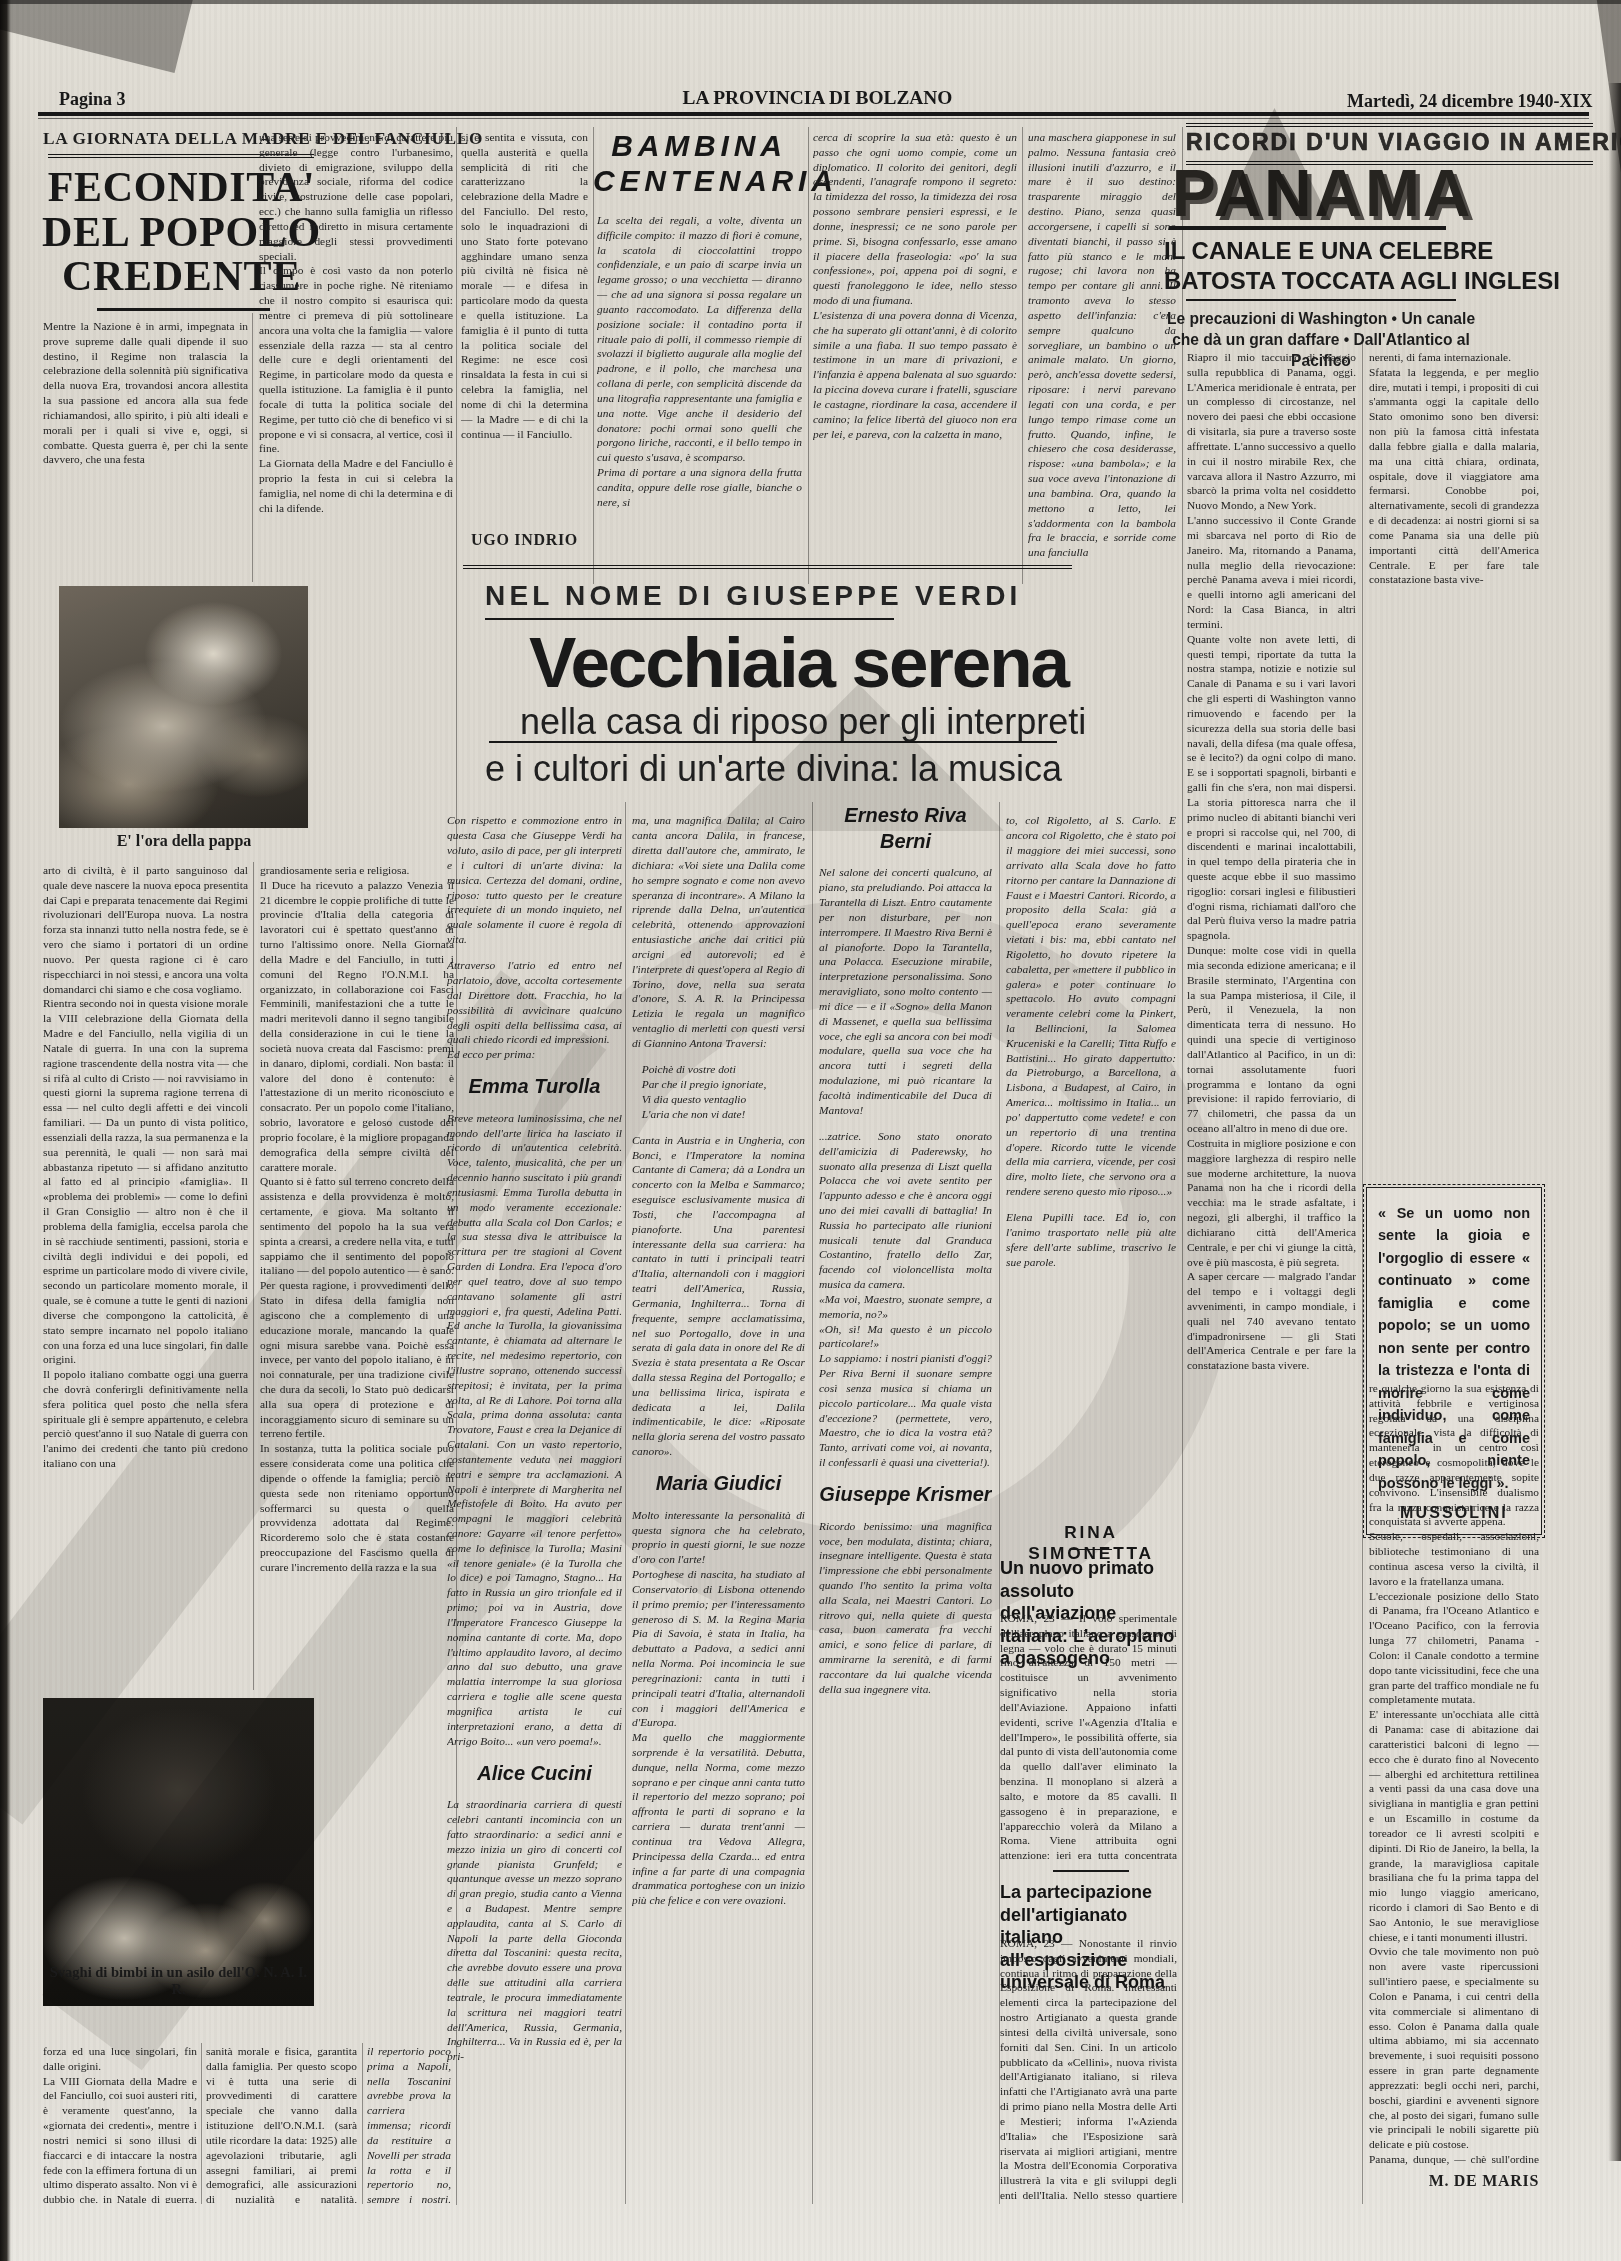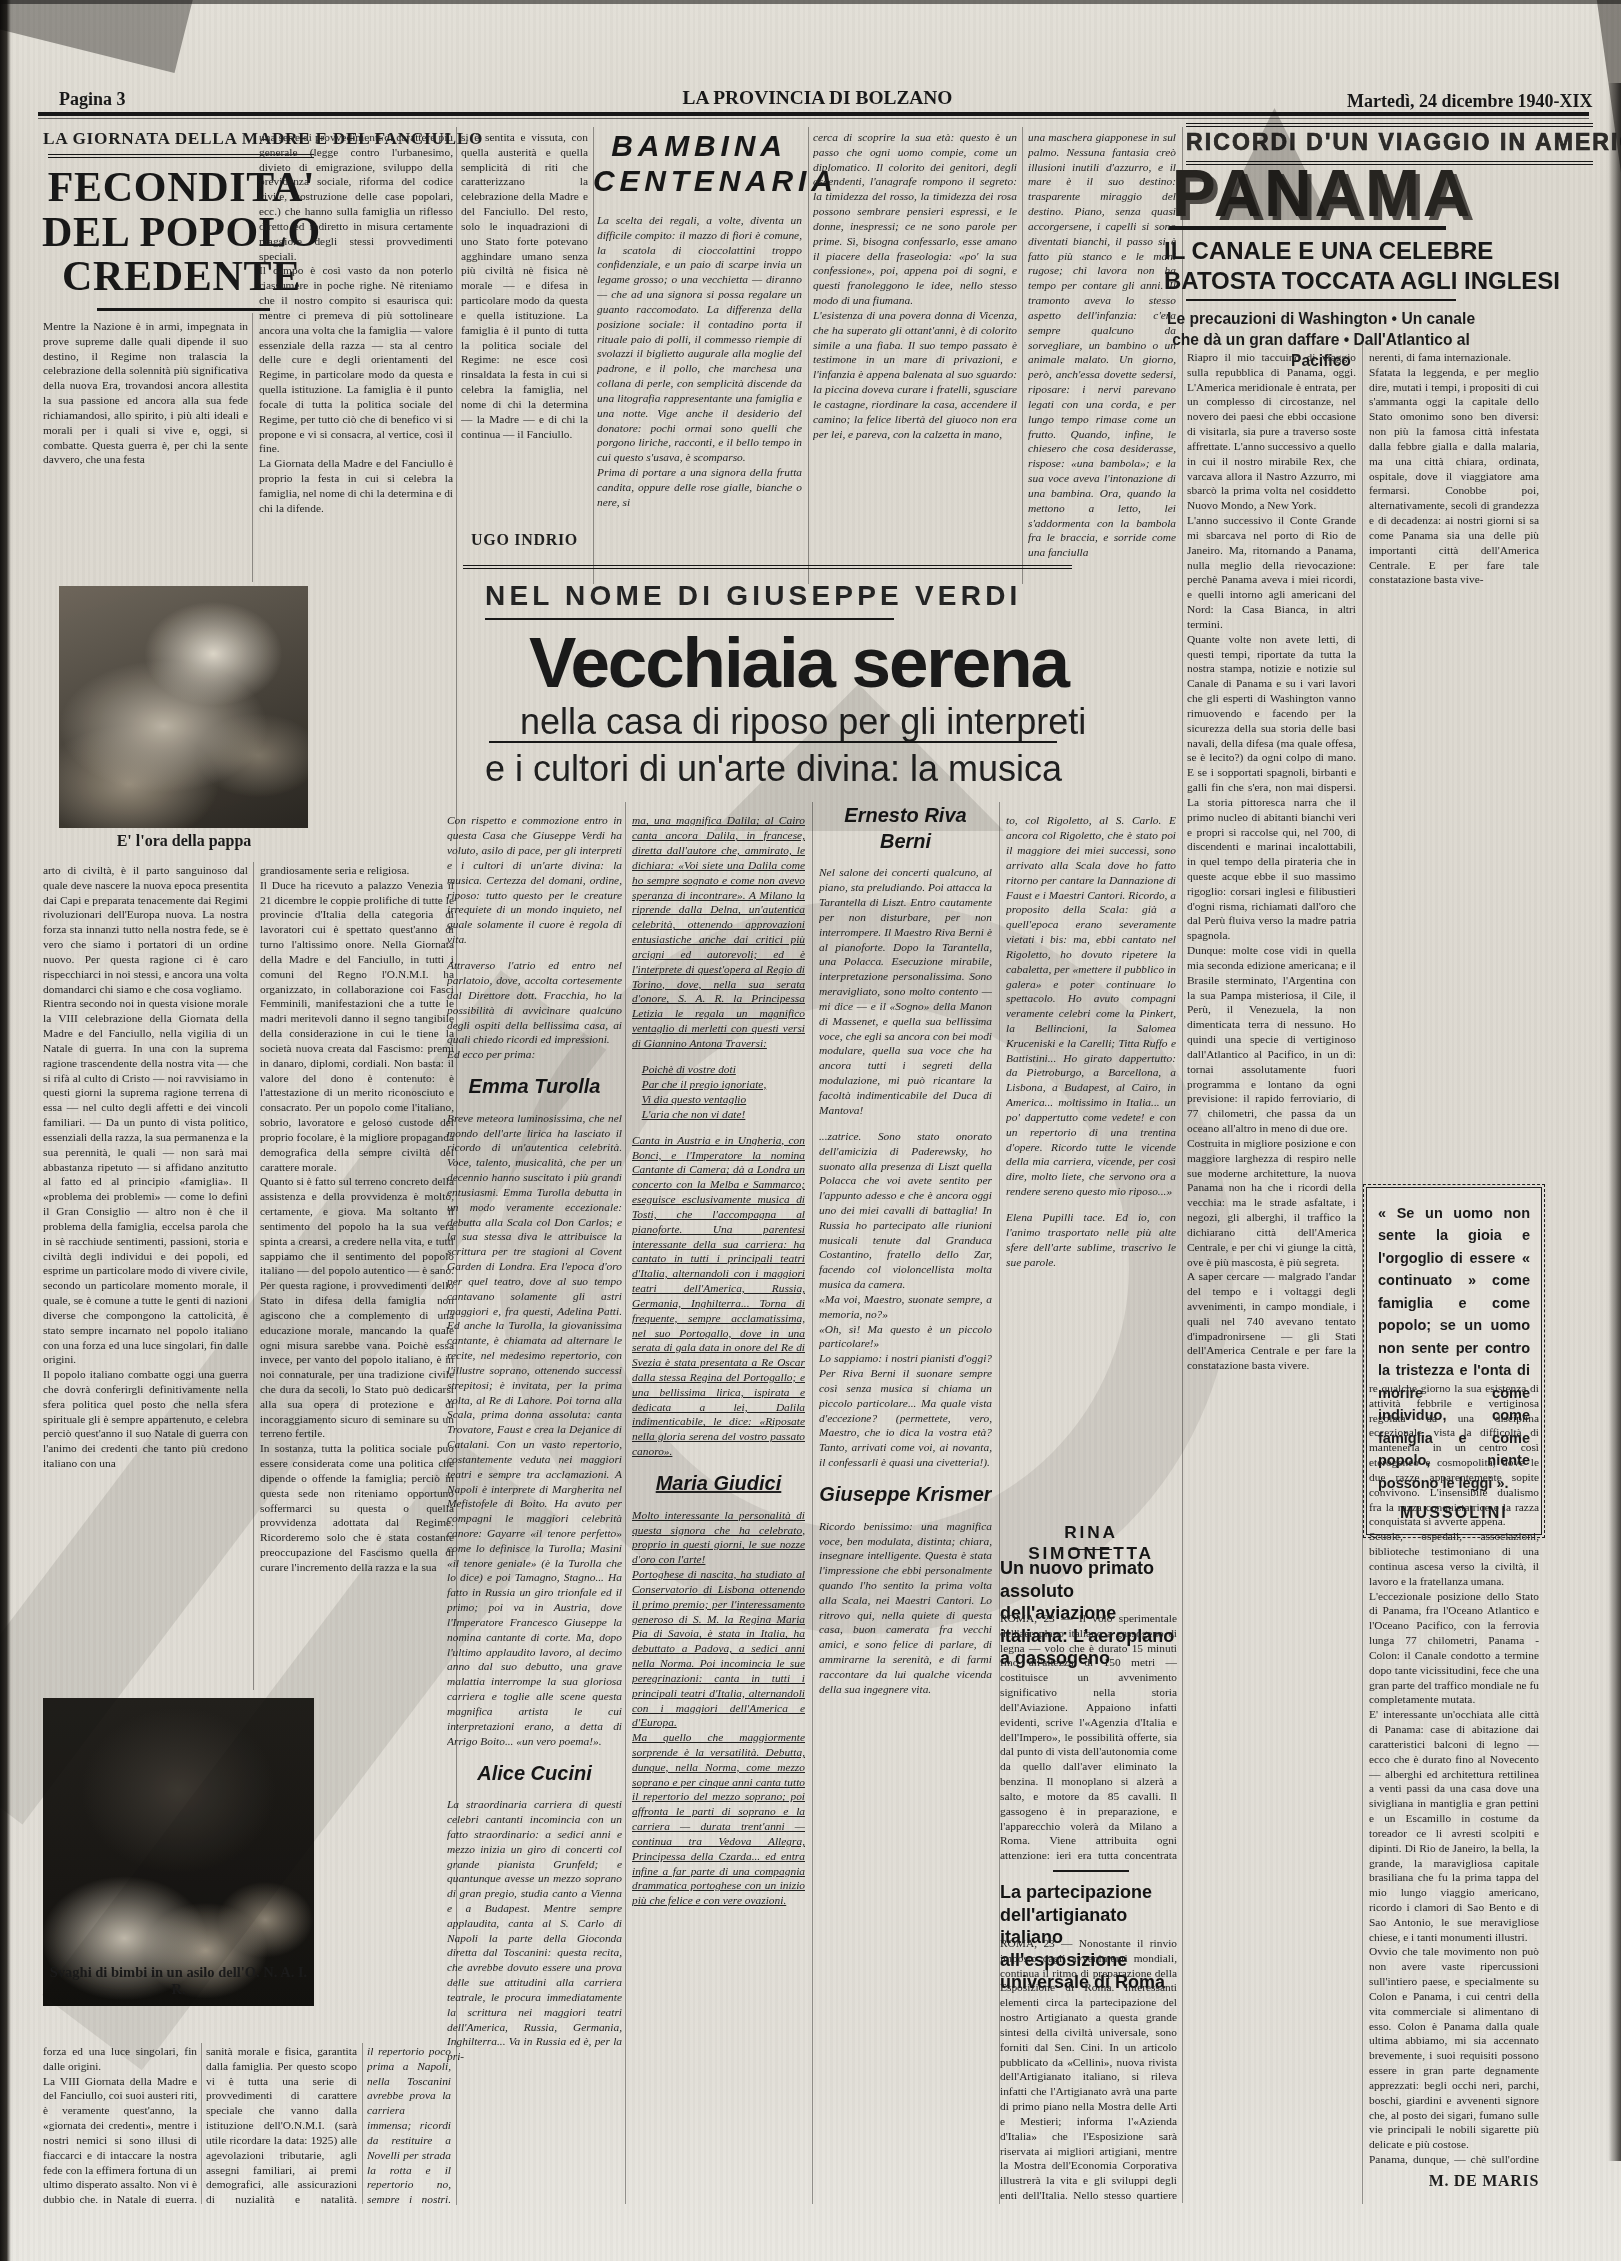--- a/index.html
+++ b/index.html
@@ -133,21 +133,21 @@
   <div class="col ital" style="left:447px;top:802px;width:175px;height:1400px;">
     <p class="txt">Con rispetto e commozione entro in questa Casa che Giuseppe Verdi ha voluto, asilo di pace, per gli interpreti e i cultori di un'arte divina: la musica. Certezza del domani, ordine, riposo: tutto questo per le creature irrequiete di un mondo inquieto, nel quale solamente il cuore è regola di vita.</p>
     <p class="txt">Attraverso l'atrio ed entro nel parlatoio, dove, accolta cortesemente dal Direttore dott. Fracchia, ho la possibilità di avvicinare qualcuno degli ospiti della bellissima casa, ai quali chiedo ricordi ed impressioni.
 Ed ecco per prima:</p>
     <div class="sechead">Emma Turolla</div>
     <p class="txt">Breve meteora luminosissima, che nel mondo dell'arte lirica ha lasciato il ricordo di un'autentica celebrità. Voce, talento, musicalità, che per un decennio hanno suscitato i più grandi entusiasmi. Emma Turolla debutta in un modo veramente eccezionale: debutta alla Scala col Don Carlos; e la sua stessa diva le attribuisce la scrittura per tre stagioni al Covent Garden di Londra. Era l'epoca d'oro per quel teatro, dove al suo tempo cantavano solamente gli astri maggiori e, fra questi, Adelina Patti. Ed anche la Turolla, la giovanissima cantante, è chiamata ad alternare le recite, nel medesimo repertorio, con l'illustre soprano, ottenendo successi strepitosi; è invitata, per la prima volta, al Re di Lahore. Poi torna alla Scala, prima donna assoluta: canta Trovatore, Faust e crea la Dejanice di Catalani. Con un vasto repertorio, costantemente veduta nei maggiori teatri e sempre tra acclamazioni. A Napoli è interprete di Margherita nel Mefistofele di Boito. Ha avuto per compagni le maggiori celebrità canore: Gayarre «il tenore perfetto» come lo definisce la Turolla; Masini «il tenore geniale» (è la Turolla che lo dice) e poi Tamagno, Stagno... Ha fatto in Russia un giro trionfale ed il primo; poi va in Austria, dove l'Imperatore Francesco Giuseppe la nomina cantante di corte. Ma, dopo l'ultimo applaudito lavoro, al decimo anno dal suo debutto, una grave malattia interrompe la sua gloriosa carriera e toglie alle scene questa magnifica artista le cui interpretazioni erano, a detta di Arrigo Boito... «un vero poema!».</p>
     <div class="sechead">Alice Cucini</div>
     <p class="txt">La straordinaria carriera di questi celebri cantanti incomincia con un fatto straordinario: a sedici anni e mezzo inizia un giro di concerti col grande pianista Grunfeld; e quantunque avesse un mezzo soprano di gran pregio, studia canto a Vienna e a Budapest. Mentre sempre applaudita, canta al S. Carlo di Napoli la parte della Gioconda diretta dal Toscanini: questa recita, che avrebbe dovuto essere una prova delle sue attitudini alla carriera teatrale, le procura immediatamente la scrittura nei maggiori teatri dell'America, Russia, Germania, Inghilterra... Va in Russia ed è, per la pri-</p>
   </div>
 
-  <div class="col ital" style="left:632px;top:802px;width:173px;height:1400px;text-decoration:underline;">
+  <div class="col ital" style="left:632px;top:802px;width:173px;height:1400px;">
     <p class="txt">ma, una magnifica Dalila; al Cairo canta ancora Dalila, in francese, diretta dall'autore che, ammirato, le dichiara: «Voi siete una Dalila come ho sempre sognato e come non avevo speranza di incontrare». A Milano la riprende dalla Delna, un'autentica celebrità, ottenendo approvazioni entusiastiche anche dai critici più arcigni ed autorevoli; ed è l'interprete di quest'opera al Regio di Torino, dove, nella sua serata d'onore, S. A. R. la Principessa Letizia le regala un magnifico ventaglio di merletti con questi versi di Giannino Antona Traversi:</p>
     <div class="verse">Poichè di vostre doti
 Par che il pregio ignoriate,
 Vi dia questo ventaglio
 L'aria che non vi date!</div>
     <p class="txt">Canta in Austria e in Ungheria, con Bonci, e l'Imperatore la nomina Cantante di Camera; dà a Londra un concerto con la Melba e Sammarco; eseguisce esclusivamente musica di Tosti, che l'accompagna al pianoforte. Una parentesi interessante della sua carriera: ha cantato in tutti i principali teatri d'Italia, alternandoli con i maggiori teatri dell'America, Russia, Germania, Inghilterra... Torna di frequente, sempre acclamatissima, nel suo Portogallo, dove in una serata di gala data in onore del Re di Svezia è stata presentata a Re Oscar dalla stessa Regina del Portogallo; e una bellissima lirica, ispirata e dedicata a lei, Dalila indimenticabile, le dice: «Riposate nella gloria serena del vostro passato canoro».</p>
     <div class="sechead">Maria Giudici</div>
     <p class="txt">Molto interessante la personalità di questa signora che ha celebrato, proprio in questi giorni, le sue nozze d'oro con l'arte!
 Portoghese di nascita, ha studiato al Conservatorio di Lisbona ottenendo il primo premio; per l'interessamento generoso di S. M. la Regina Maria Pia di Savoia, è stata in Italia, ha debuttato a Padova, a sedici anni nella Norma. Poi incomincia le sue peregrinazioni: canta in tutti i principali teatri d'Italia, alternandoli con i maggiori dell'America e d'Europa.
 Ma quello che maggiormente sorprende è la versatilità. Debutta, dunque, nella Norma, come mezzo soprano e per cinque anni canta tutto il repertorio del mezzo soprano; poi affronta le parti di soprano e la carriera — durata trent'anni — continua tra Vedova Allegra, Principessa della Czarda... ed entra infine a far parte di una compagnia drammatica portoghese con un inizio più che felice e con vere ovazioni.</p>

